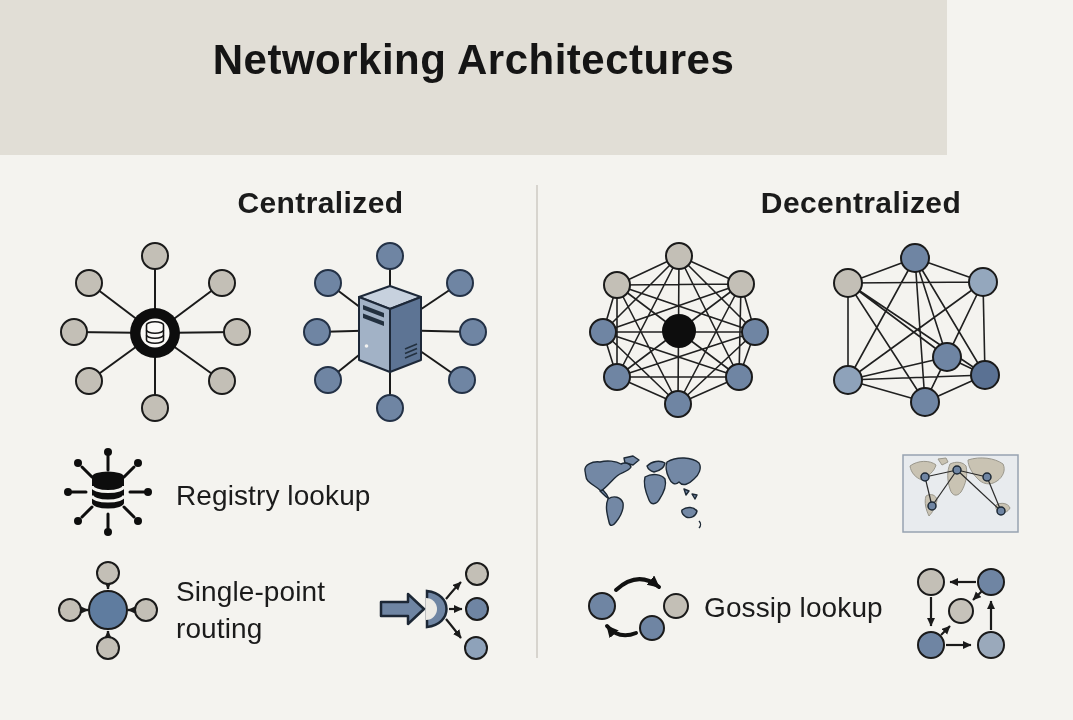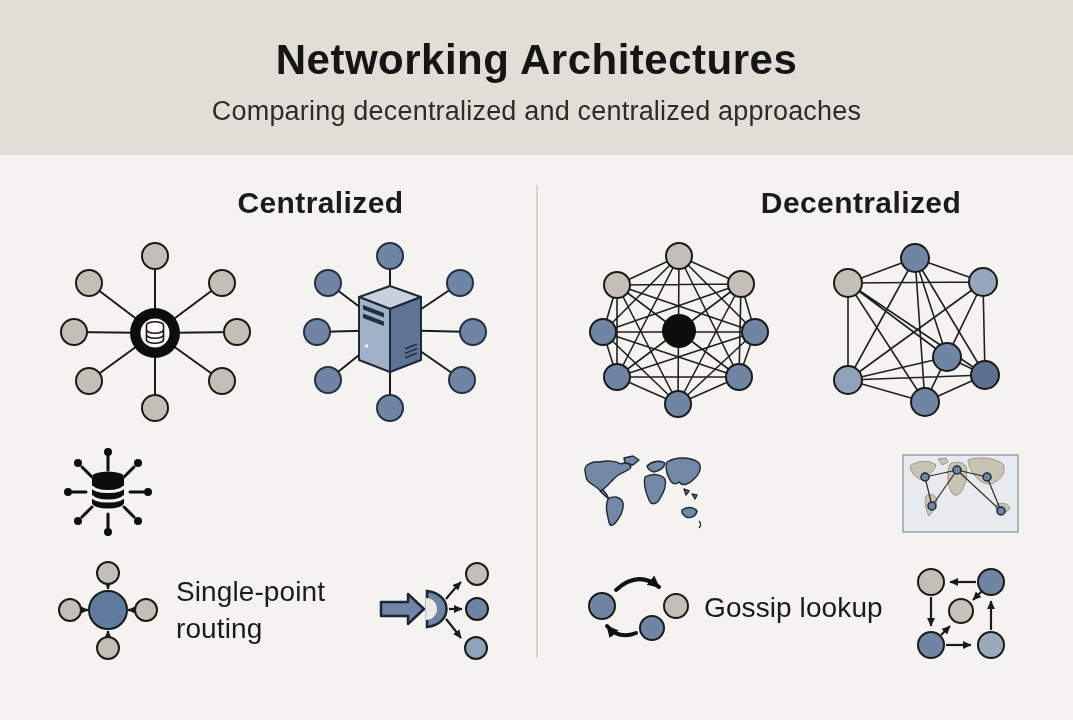--- a/index.html
+++ b/index.html
@@ -7,21 +7,21 @@
     --gray-node:#c3bfb6; --blue-node:#6f85a3; --light-blue-node:#94a7bd;
     --dark-blue-node:#5a7193; --black-accent:#0d0d0d; --divider:#d7d4ce;
   }
   html,body{margin:0;padding:0;background:#fff;}
   .canvas{
     position:relative;width:1073px;height:720px;overflow:hidden;
     background:var(--canvas-bg);
     font-family:"Liberation Sans", sans-serif;color:var(--ink);
   }
   .header-band{
-    position:absolute;left:0;top:0;width:1073px;height:155px;
+    position:absolute;left:0;top:0;width:947px;height:155px;
     background:var(--header-bg);text-align:center;
   }
   .main-title{
     margin:0;padding-top:36px;font-size:42px;font-weight:800;
     letter-spacing:0.5px;color:#151515;
   }
   .subtitle{
     margin:0;padding-top:12px;font-size:27px;font-weight:400;color:#2b2b2b;
     letter-spacing:0.2px;
   }
@@ -56,21 +56,20 @@
         <path d="M0,0 L8.5,4 L0,8 Z" fill="#1a1a1a"></path>
       </marker>
       <marker id="ah-l" markerUnits="userSpaceOnUse" markerWidth="15" markerHeight="13" refX="11" refY="6" orient="auto">
         <path d="M0,0 L12,6 L0,12 Z" fill="#111"></path>
       </marker>
     </defs>
   </svg>
 
   <header class="header-band">
     <h1 class="main-title">Networking Architectures</h1>
-    <p class="subtitle">Comparing decentralized and centralized approaches</p>
   </header>
 
   <h2 class="col-title left">Centralized</h2>
   <h2 class="col-title right">Decentralized</h2>
   <div class="v-divider"></div>
 
   <svg class="diagram" style="left:40px;top:235px" width="230" height="190" viewBox="40 235 230 190">
     <g stroke="#1a1a1a" stroke-width="2">
       <line x1="155" y1="333" x2="155" y2="256"></line>
         <line x1="155" y1="333" x2="222" y2="283"></line>
@@ -308,16 +307,17 @@
     </g>
     <g stroke="#1a1a1a" stroke-width="2">
       <circle cx="931" cy="582" r="13" fill="#c3bfb6"></circle>
       <circle cx="991" cy="582" r="13" fill="#6f85a3"></circle>
       <circle cx="961" cy="611" r="12" fill="#c6c2ba"></circle>
       <circle cx="931" cy="645" r="13" fill="#6f85a3"></circle>
       <circle cx="991" cy="645" r="13" fill="#9aa9bb"></circle>
     </g>
   </svg>
 
+  <div class="feature-label lbl-registry">Registry lookup</div>
   <div class="feature-label lbl-single">Single-point routing</div>
   <div class="feature-label lbl-gossip">Gossip lookup</div>
 
 </div>
 
 </body></html>

